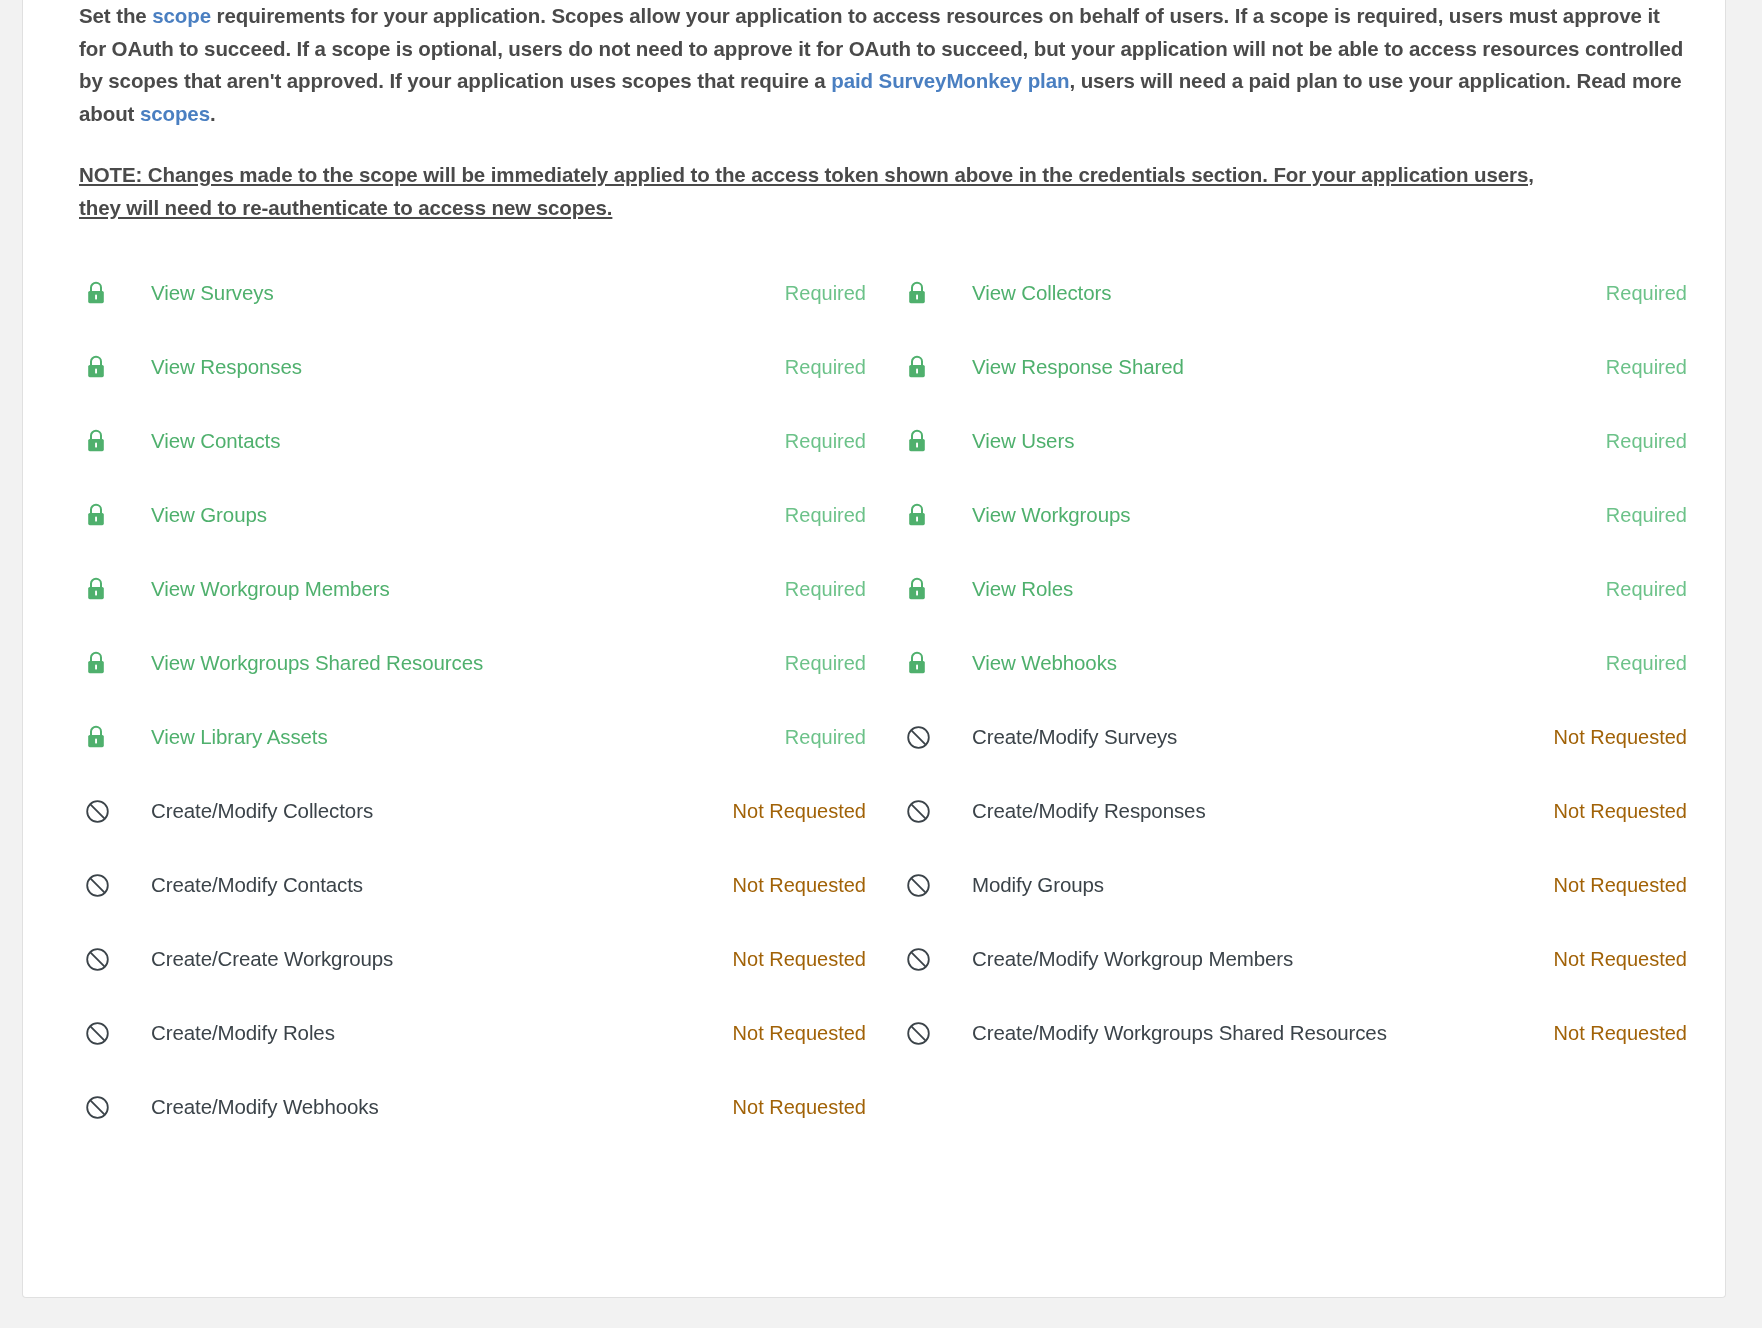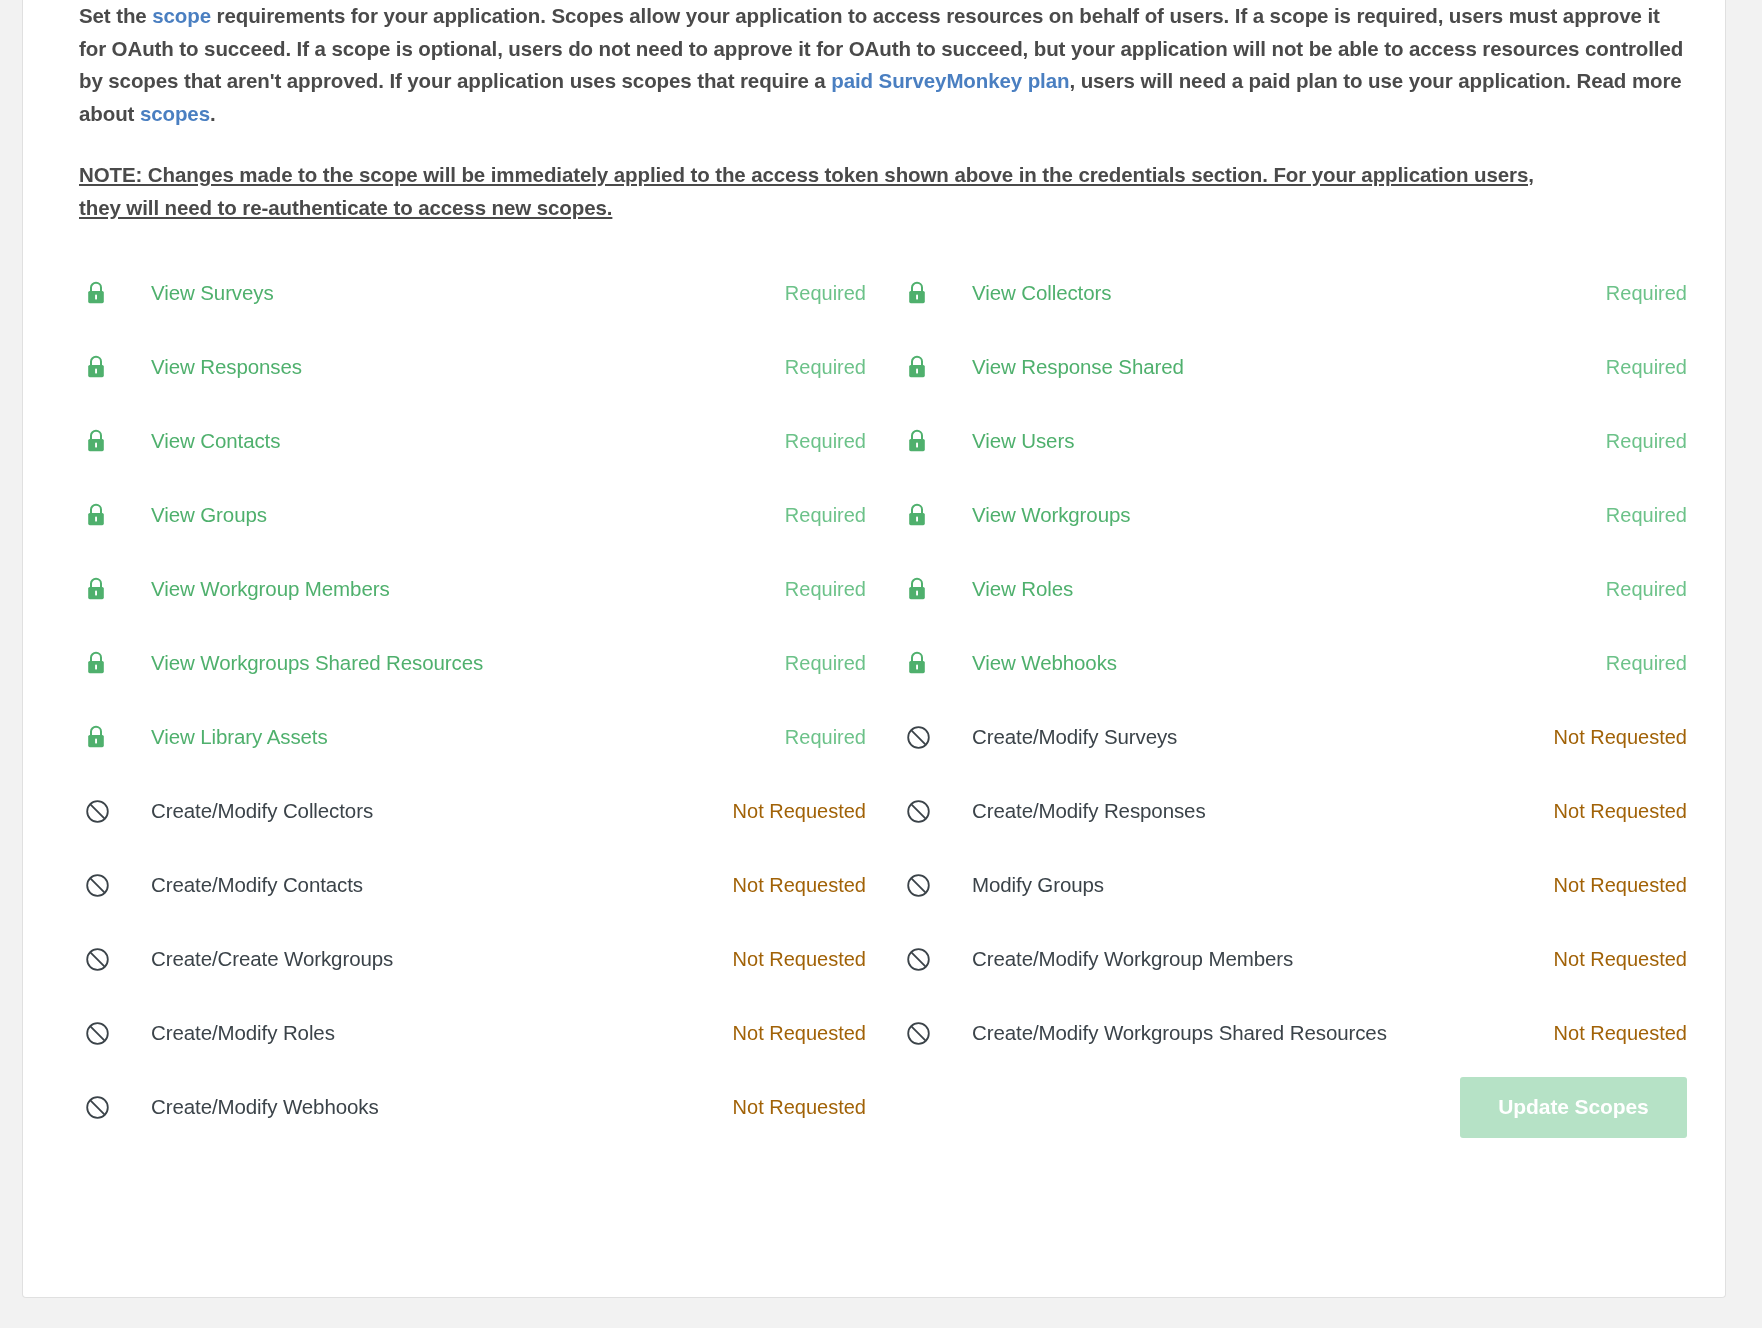--- a/index.html
+++ b/index.html
@@ -394,20 +394,17 @@
           <div class="scope-row state-notrequested">
             <span class="scope-icon">
               <svg width="25" height="25" viewBox="0 0 25 25" fill="none" aria-hidden="true">
                 <circle cx="12.5" cy="12.5" r="10.3" stroke="#3b4349" stroke-width="1.8" fill="none"></circle>
                 <line x1="5.4" y1="5.4" x2="19.6" y2="19.6" stroke="#3b4349" stroke-width="1.8" stroke-linecap="round"></line>
               </svg>
             </span>
             <span class="scope-label">Create/Modify Workgroups Shared Resources</span>
             <span class="scope-status">Not Requested</span>
           </div>
-          <div class="update-row">
-            <button class="update-btn">Update Scopes</button>
-          </div>
         </div>
     </div>
 
   </div>
 </div>
 
 </body></html>

